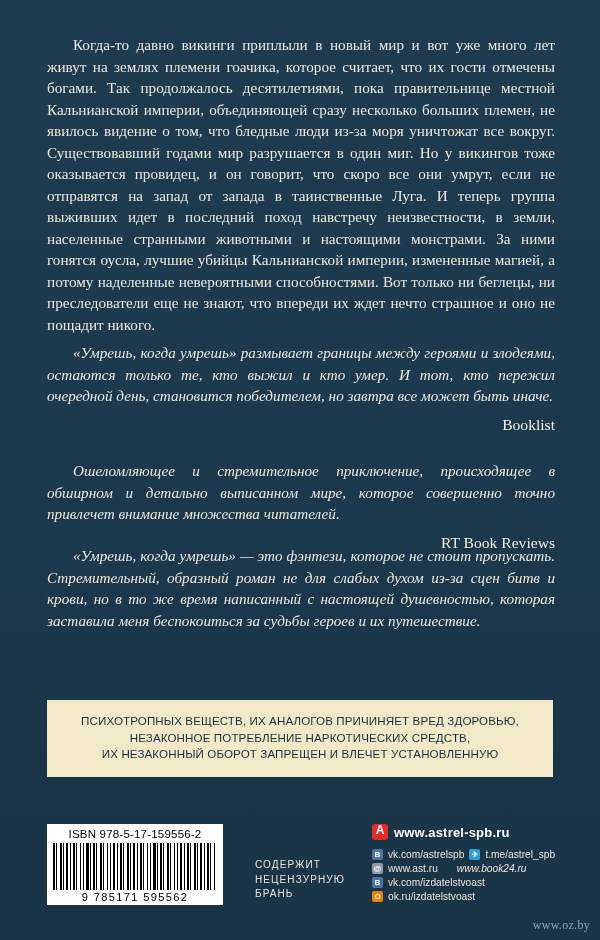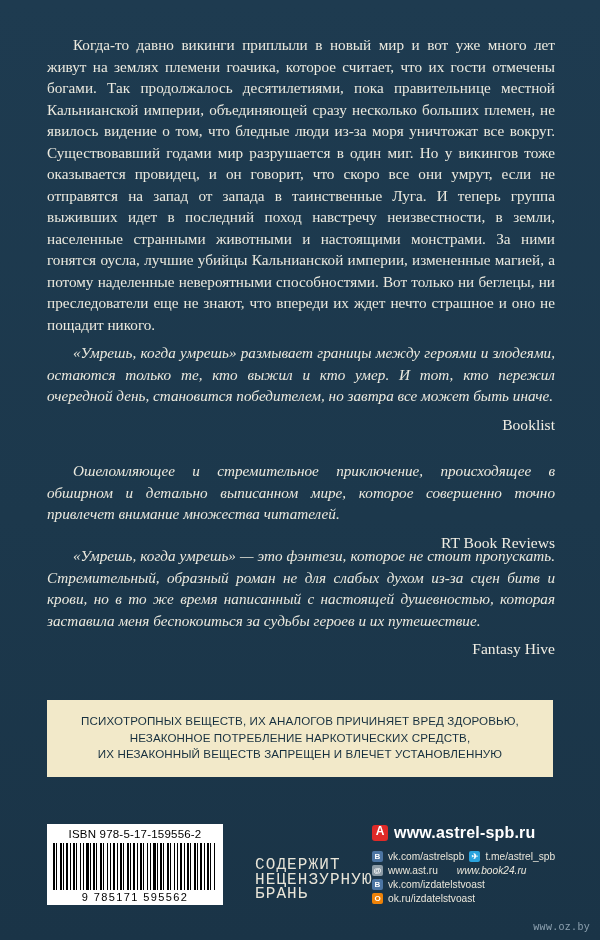--- a/index.html
+++ b/index.html
@@ -122,22 +122,22 @@
     letter-spacing: 1.4px;
     text-align: center;
     margin-top: 1px;
   }
 
   .contains-note {
     position: absolute;
     left: 255px;
     top: 40px;
     width: 110px;
-    font-family: Liberation Mono, monospace;
-    font-size: 16px;
+    font-family: Liberation Sans, sans-serif;
+    font-size: 10px;
     line-height: 14.5px;
     letter-spacing: 1.1px;
     color: #e9e5d9;
     text-transform: uppercase;
   }
 
   .site-block {
     position: absolute;
     left: 372px;
     top: 6px;
@@ -162,21 +162,21 @@
     left: 0; top: -1px;
     width: 16px;
     text-align: center;
     font-family: "Liberation Sans", sans-serif;
     font-weight: bold;
     font-size: 12px;
     color: #fff;
   }
   .site-url {
     font-family: "Liberation Sans", sans-serif;
-    font-size: 16px;
+    font-size: 13px;
     font-weight: bold;
     color: #ffffff;
     letter-spacing: 0.2px;
   }
   .social-row {
     display: flex;
     align-items: center;
     gap: 5px;
     margin-bottom: 3px;
     font-family: "Liberation Sans", sans-serif;
@@ -199,22 +199,22 @@
   }
   .sicon.vk { background: #4c75a3; }
   .sicon.tg { background: #2aa3dd; }
   .sicon.web { background: #8c9ba5; }
   .sicon.ok { background: #ee8208; }
 
   .watermark {
     position: absolute;
     right: 10px;
     bottom: 7px;
-    font-family: Liberation Mono, monospace;
-    font-size: 10px;
+    font-family: Liberation Serif, serif;
+    font-size: 12px;
     color: #8fa3b2;
     letter-spacing: 0.3px;
   }
 </style>
 </head>
 <body>
 
 <div class="page">
 
   <div class="blurb">
@@ -226,27 +226,26 @@
     <p class="src">RT Book Reviews</p>
   </div>
 
   <div class="quote" id="quote1">
     <p>«Умрешь, когда умрешь» размывает границы между героями и злодеями, остаются только те, кто выжил и кто умер. И тот, кто пережил очередной день, становится победителем, но завтра все может быть иначе.</p>
     <p class="src">Booklist</p>
   </div>
 
   <div class="quote" id="quote3">
     <p>«Умрешь, когда умрешь» — это фэнтези, которое не стоит пропускать. Стремительный, образный роман не для слабых духом из-за сцен битв и крови, но в то же время написанный с настоящей душевностью, которая заставила меня беспокоиться за судьбы героев и их путешествие.</p>
-    <p class="src">Fantasy Hive</p>
   </div>
 
   <div class="warning-box">
     <div>ПСИХОТРОПНЫХ ВЕЩЕСТВ, ИХ АНАЛОГОВ ПРИЧИНЯЕТ ВРЕД ЗДОРОВЬЮ,</div>
     <div>НЕЗАКОННОЕ ПОТРЕБЛЕНИЕ НАРКОТИЧЕСКИХ СРЕДСТВ,</div>
-    <div>ИХ НЕЗАКОННЫЙ ВЕЩЕСТВ ЗАПРЕЩЕН И ВЛЕЧЕТ УСТАНОВЛЕННУЮ</div>
+    <div>ИХ НЕЗАКОННЫЙ ОБОРОТ ЗАПРЕЩЕН И ВЛЕЧЕТ УСТАНОВЛЕННУЮ</div>
   </div>
 
   <div class="footer">
 
     <div class="isbn-block">
       <div class="isbn-text">ISBN 978-5-17-159556-2</div>
       <div class="barcode"></div>
       <div class="barcode-digits">9 785171 595562</div>
     </div>
 

